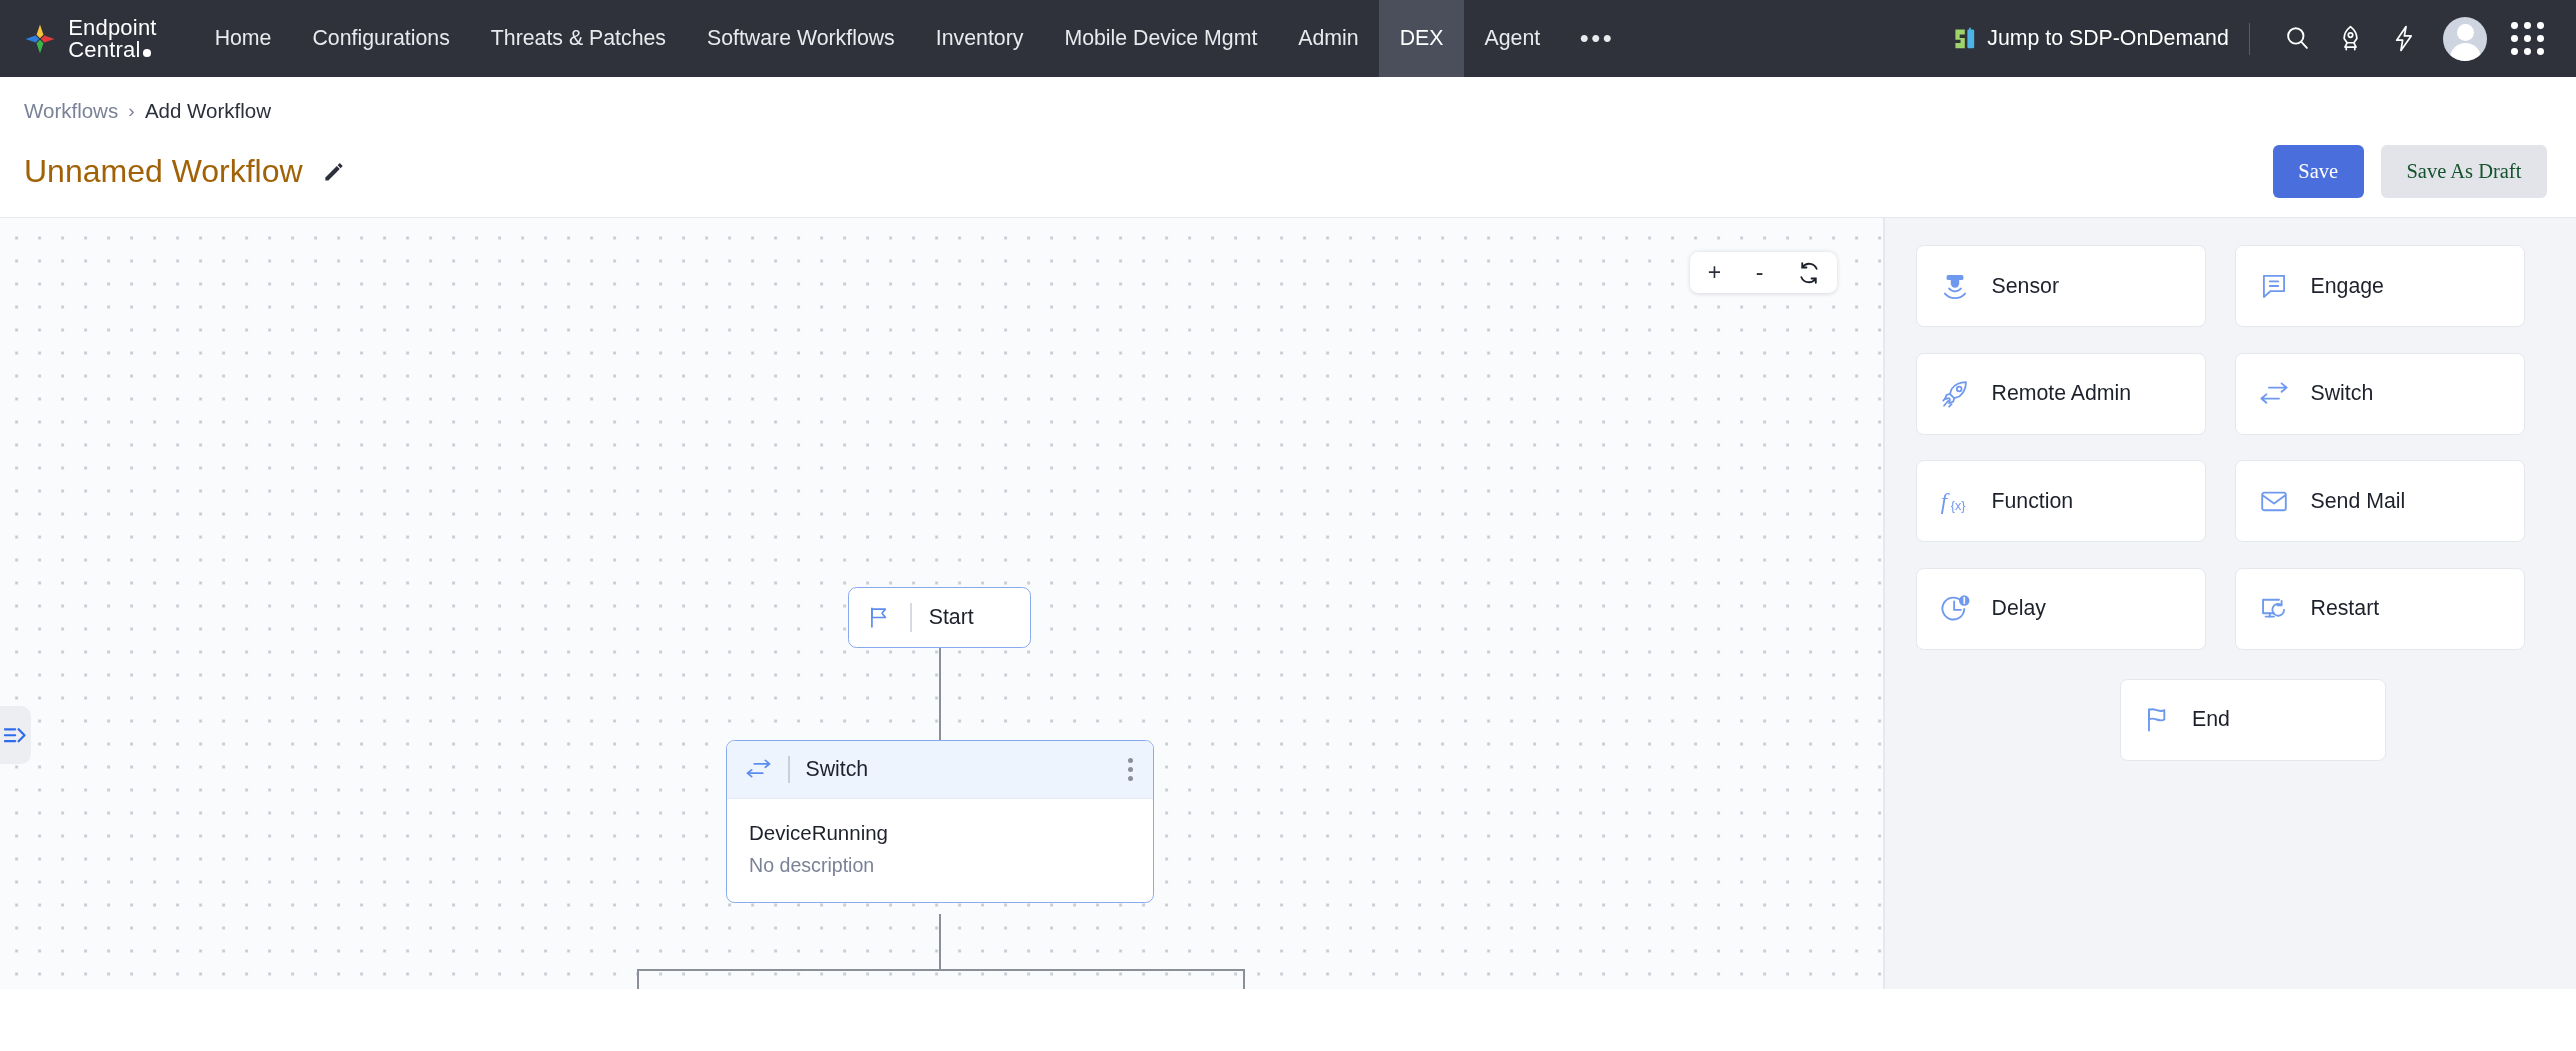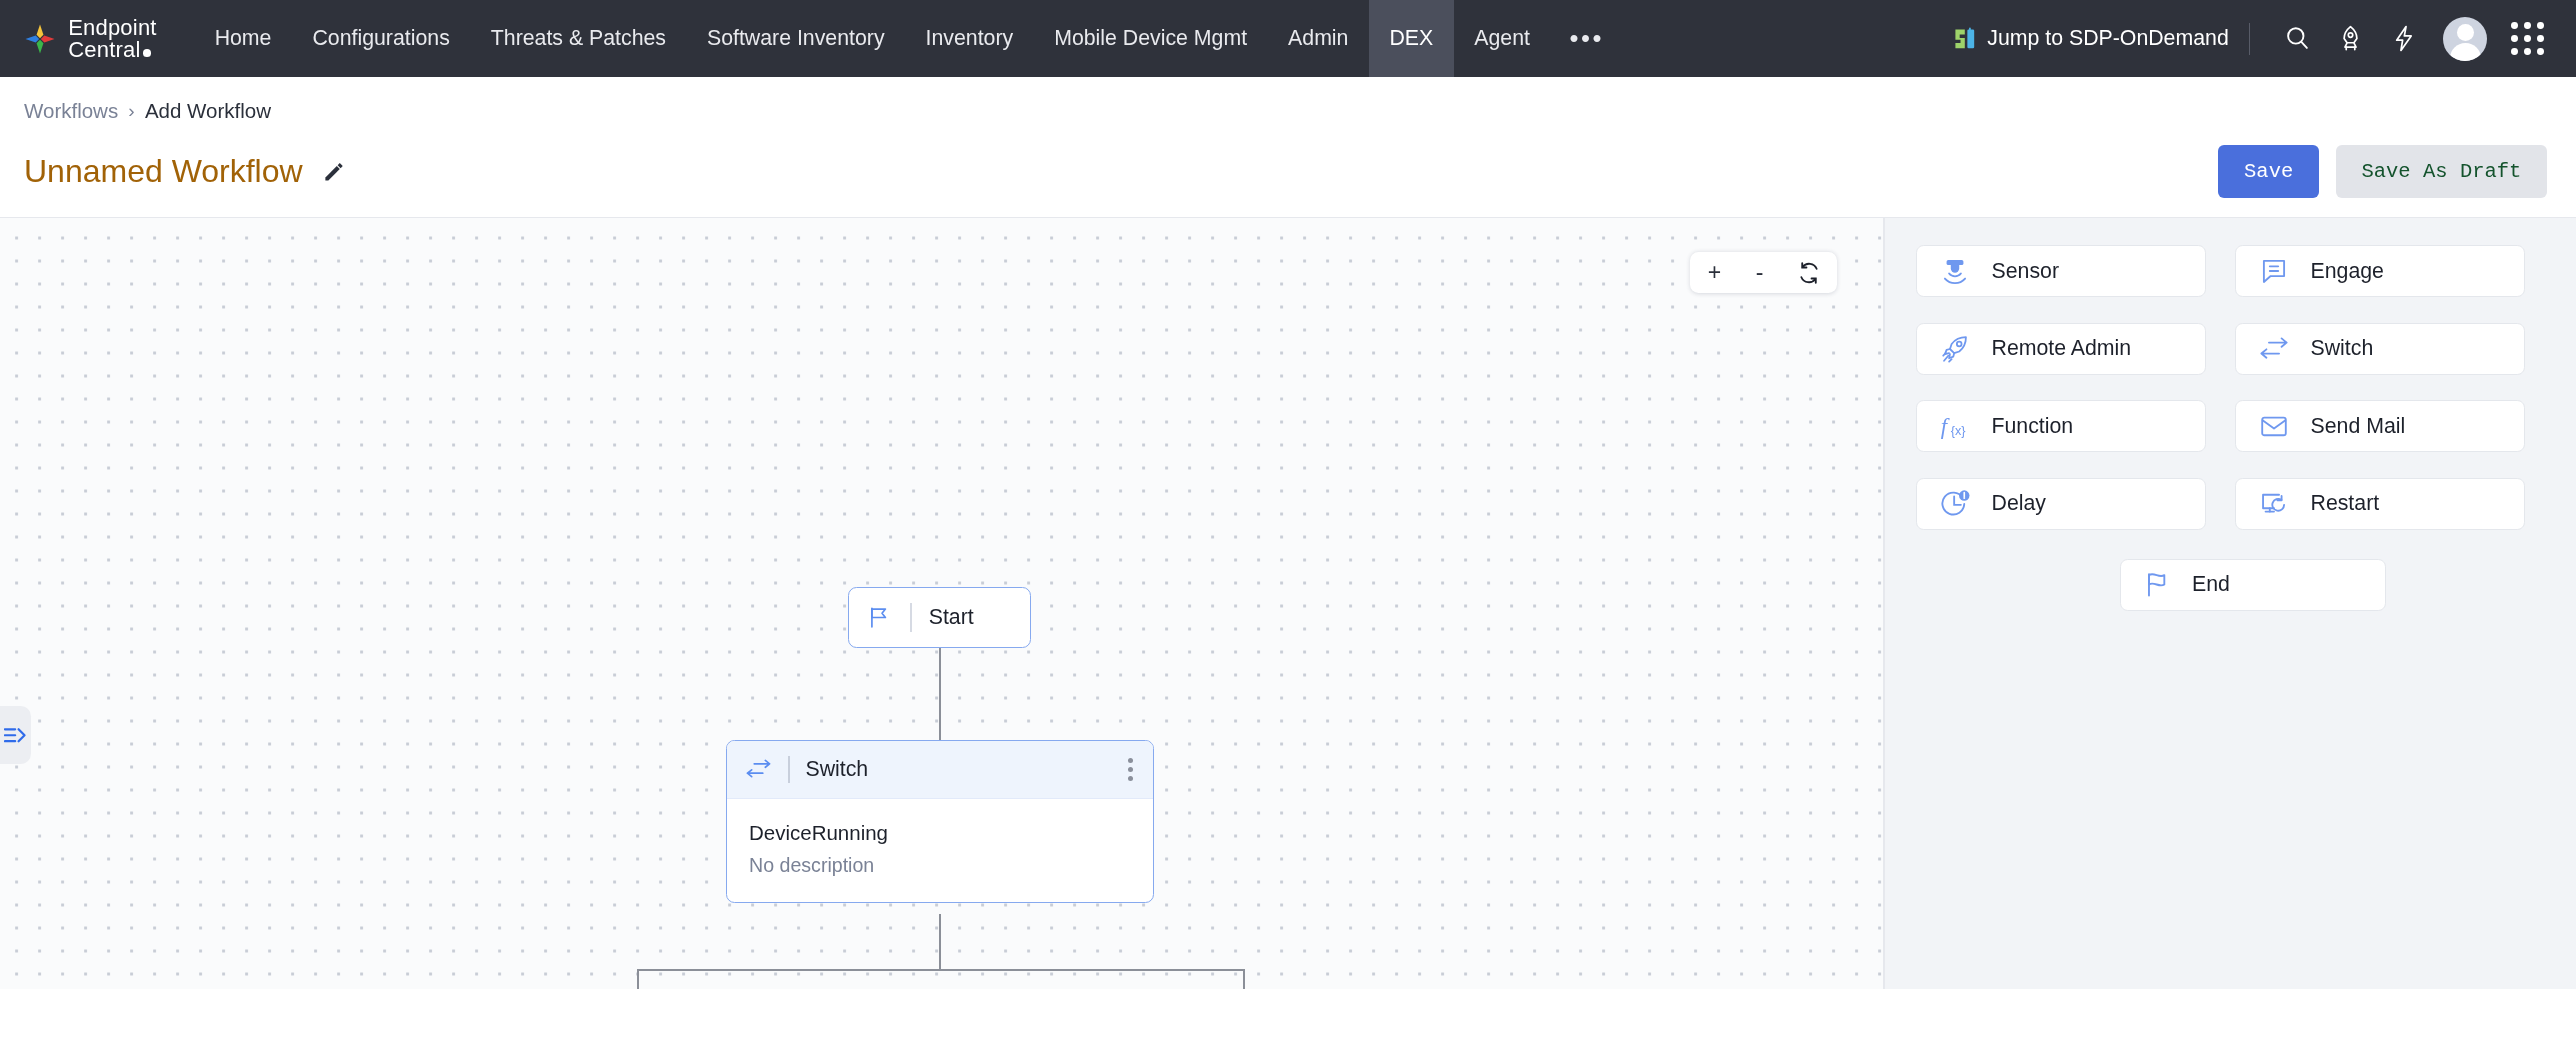--- a/index.html
+++ b/index.html
@@ -69,21 +69,21 @@
   .titlerow {
     display: flex; align-items: center;
     padding: 22px 29px 19px 24px;
   }
   .wf-title { font-size: 32px; color: #a16207; }
   .pencil { margin-left: 19px; cursor: pointer; display:flex; }
   .titlerow .actions { margin-left: auto; display: flex; gap: 17px; align-items: center; }
   .btn {
     font-size: 20.5px; border-radius: 6px; border: none;
     padding: 0 25.6px; height: 53px; cursor: pointer;
-    font-family: Liberation Mono, monospace;
+    font-family: Liberation Serif, serif;
     display: flex; align-items: center; justify-content: center;
   }
   .btn-primary { background: #4a6fdc; color: #fff; }
   .btn-secondary { background: #e2e4e9; color: #14532d; }
 
   
   .workarea { display: flex; height: 772px; border-top: 0.9px solid #e6e8ed; position: relative; }
 
   .canvas {
     flex: 1 1 auto; position: relative; overflow: hidden;
@@ -146,21 +146,21 @@
   .conn { position: absolute; background: #8b8f98; z-index: 1; }
 
   
   .palette {
     width: 691px; flex: none; background: #f2f4f7;
     padding: 27px 31px 0 31px;
     display: flex; flex-wrap: wrap; align-content: flex-start;
     gap: 25.6px 29px;
   }
   .pal-card {
-    width: 290px; height: 52px; background: #fff;
+    width: 290px; height: 82px; background: #fff;
     border: 0.9px solid #e4e7ec; border-radius: 7.7px;
     display: flex; align-items: center; padding: 0 22px; gap: 20.5px;
     cursor: pointer;
   }
   .pal-card .plabel { font-size: 21.3px; color: #1d212b; white-space: nowrap; }
   .pal-row-end { width: 100%; display: flex; justify-content: center; margin-top: 3.4px; }
   .pal-card.end-card { width: 266px; margin-left: 44px; }
 
   svg { display: block; }
 </style>
@@ -184,21 +184,21 @@
         <span>Central</span>
         <span class="brand-dot"></span>
       </span>
     </div>
   </div>
 
   <div class="navitems">
     <div class="navitem">Home</div>
     <div class="navitem">Configurations</div>
     <div class="navitem">Threats &amp; Patches</div>
-    <div class="navitem">Software Inventory</div>
+    <div class="navitem">Software Workflows</div>
     <div class="navitem">Inventory</div>
     <div class="navitem">Mobile Device Mgmt</div>
     <div class="navitem">Admin</div>
     <div class="navitem active">DEX</div>
     <div class="navitem">Agent</div>
     <div class="navitem dots">•••</div>
   </div>
 
   <div class="nav-right">
     <div class="jump">

